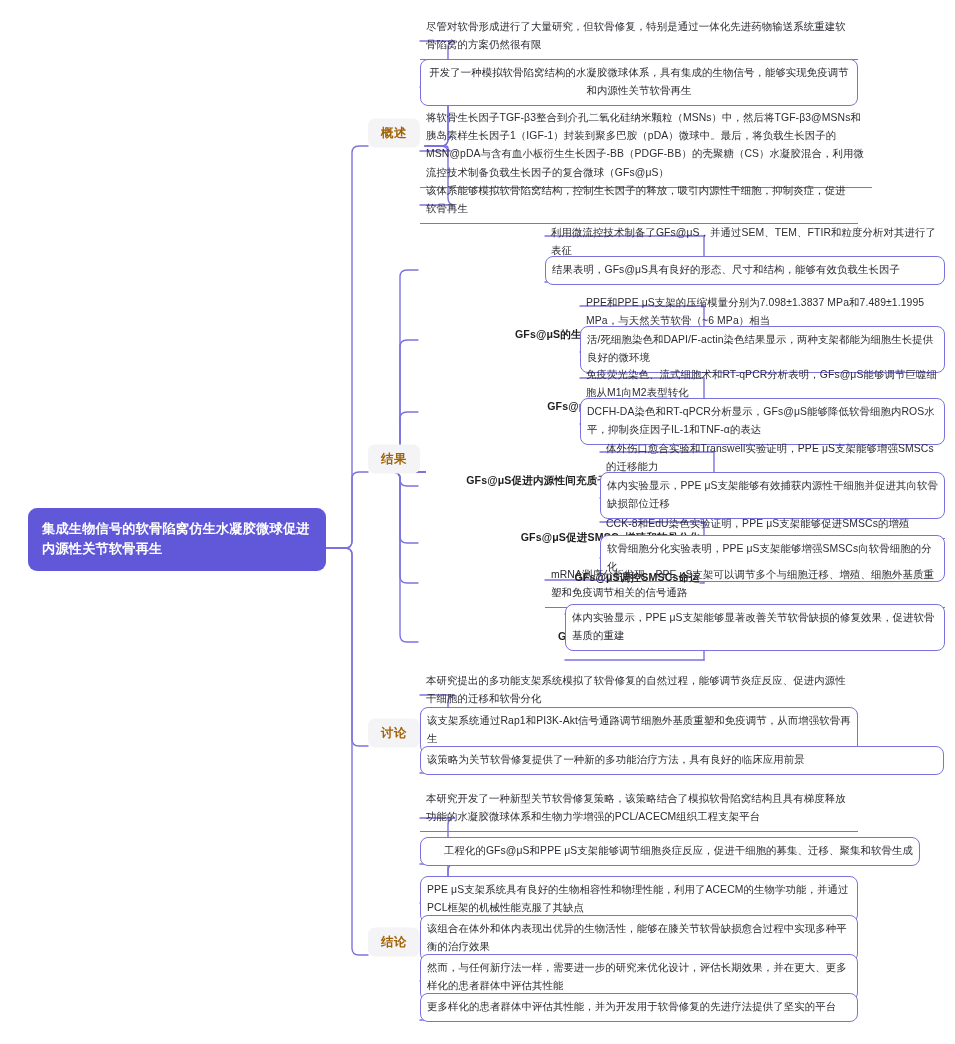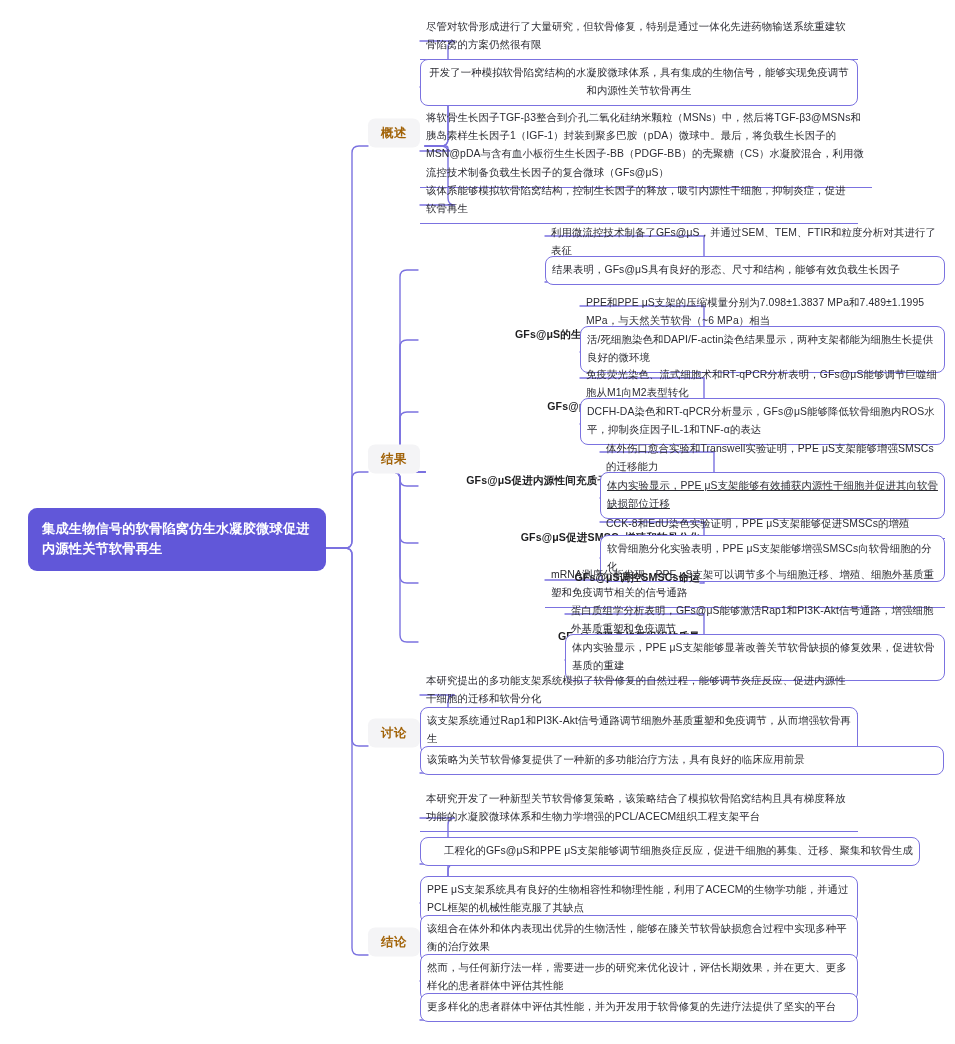--- a/index.html
+++ b/index.html
@@ -200,21 +200,21 @@
   <div class="leaf boxed" style="left:580px; top:398px; width:365px;">
     <span>DCFH-DA染色和RT-qPCR分析显示，GFs@μS能够降低软骨细胞内ROS水平，抑制炎症因子IL-1和TNF-α的表达</span>
   </div>
 
   <div class="topic-label anchor-right" style="left:710px; top:481px;">
     <span>GFs@μS促进内源性间充质干细胞（SMSCs）迁移</span>
   </div>
   <div class="leaf" style="left:600px; top:436px; width:345px;">
     <span>体外伤口愈合实验和Transwell实验证明，PPE μS支架能够增强SMSCs的迁移能力</span>
   </div>
-  <div class="leaf boxed" style="left:600px; top:472px; width:345px;text-decoration:underline;">
+  <div class="leaf boxed" style="left:600px; top:472px; width:345px;">
     <span>体内实验显示，PPE μS支架能够有效捕获内源性干细胞并促进其向软骨缺损部位迁移</span>
   </div>
 
   <div class="topic-label anchor-right" style="left:700px; top:538px;">
     <span>GFs@μS促进SMSCs增殖和软骨分化</span>
   </div>
   <div class="leaf" style="left:600px; top:511px; width:345px;">
     <span>CCK-8和EdU染色实验证明，PPE μS支架能够促进SMSCs的增殖</span>
   </div>
   <div class="leaf boxed" style="left:600px; top:535px; width:345px;">
@@ -227,21 +227,21 @@
   <div class="leaf" style="left:545px; top:562px; width:400px;">
     <span>mRNA测序分析发现，PPE μS支架可以调节多个与细胞迁移、增殖、细胞外基质重塑和免疫调节相关的信号通路</span>
   </div>
 
   <div class="topic-label anchor-right" style="left:700px; top:637px;">
     <span>GFs@μS提高修复组织的质量</span>
   </div>
   <div class="leaf" style="left:565px; top:598px; width:380px;">
     <span>蛋白质组学分析表明，GFs@μS能够激活Rap1和PI3K-Akt信号通路，增强细胞外基质重塑和免疫调节</span>
   </div>
-  <div class="leaf boxed" style="left:565px; top:634px; width:380px;">
+  <div class="leaf boxed" style="left:565px; top:604px; width:380px;">
     <span>体内实验显示，PPE μS支架能够显著改善关节软骨缺损的修复效果，促进软骨基质的重建</span>
   </div>
 
   <div class="leaf" style="left:420px; top:668px; width:438px;">
     <span>本研究提出的多功能支架系统模拟了软骨修复的自然过程，能够调节炎症反应、促进内源性干细胞的迁移和软骨分化</span>
   </div>
   <div class="leaf boxed" style="left:420px; top:707px; width:438px;">
     <span>该支架系统通过Rap1和PI3K-Akt信号通路调节细胞外基质重塑和免疫调节，从而增强软骨再生</span>
   </div>
   <div class="leaf boxed" style="left:420px; top:746px; width:524px;">

